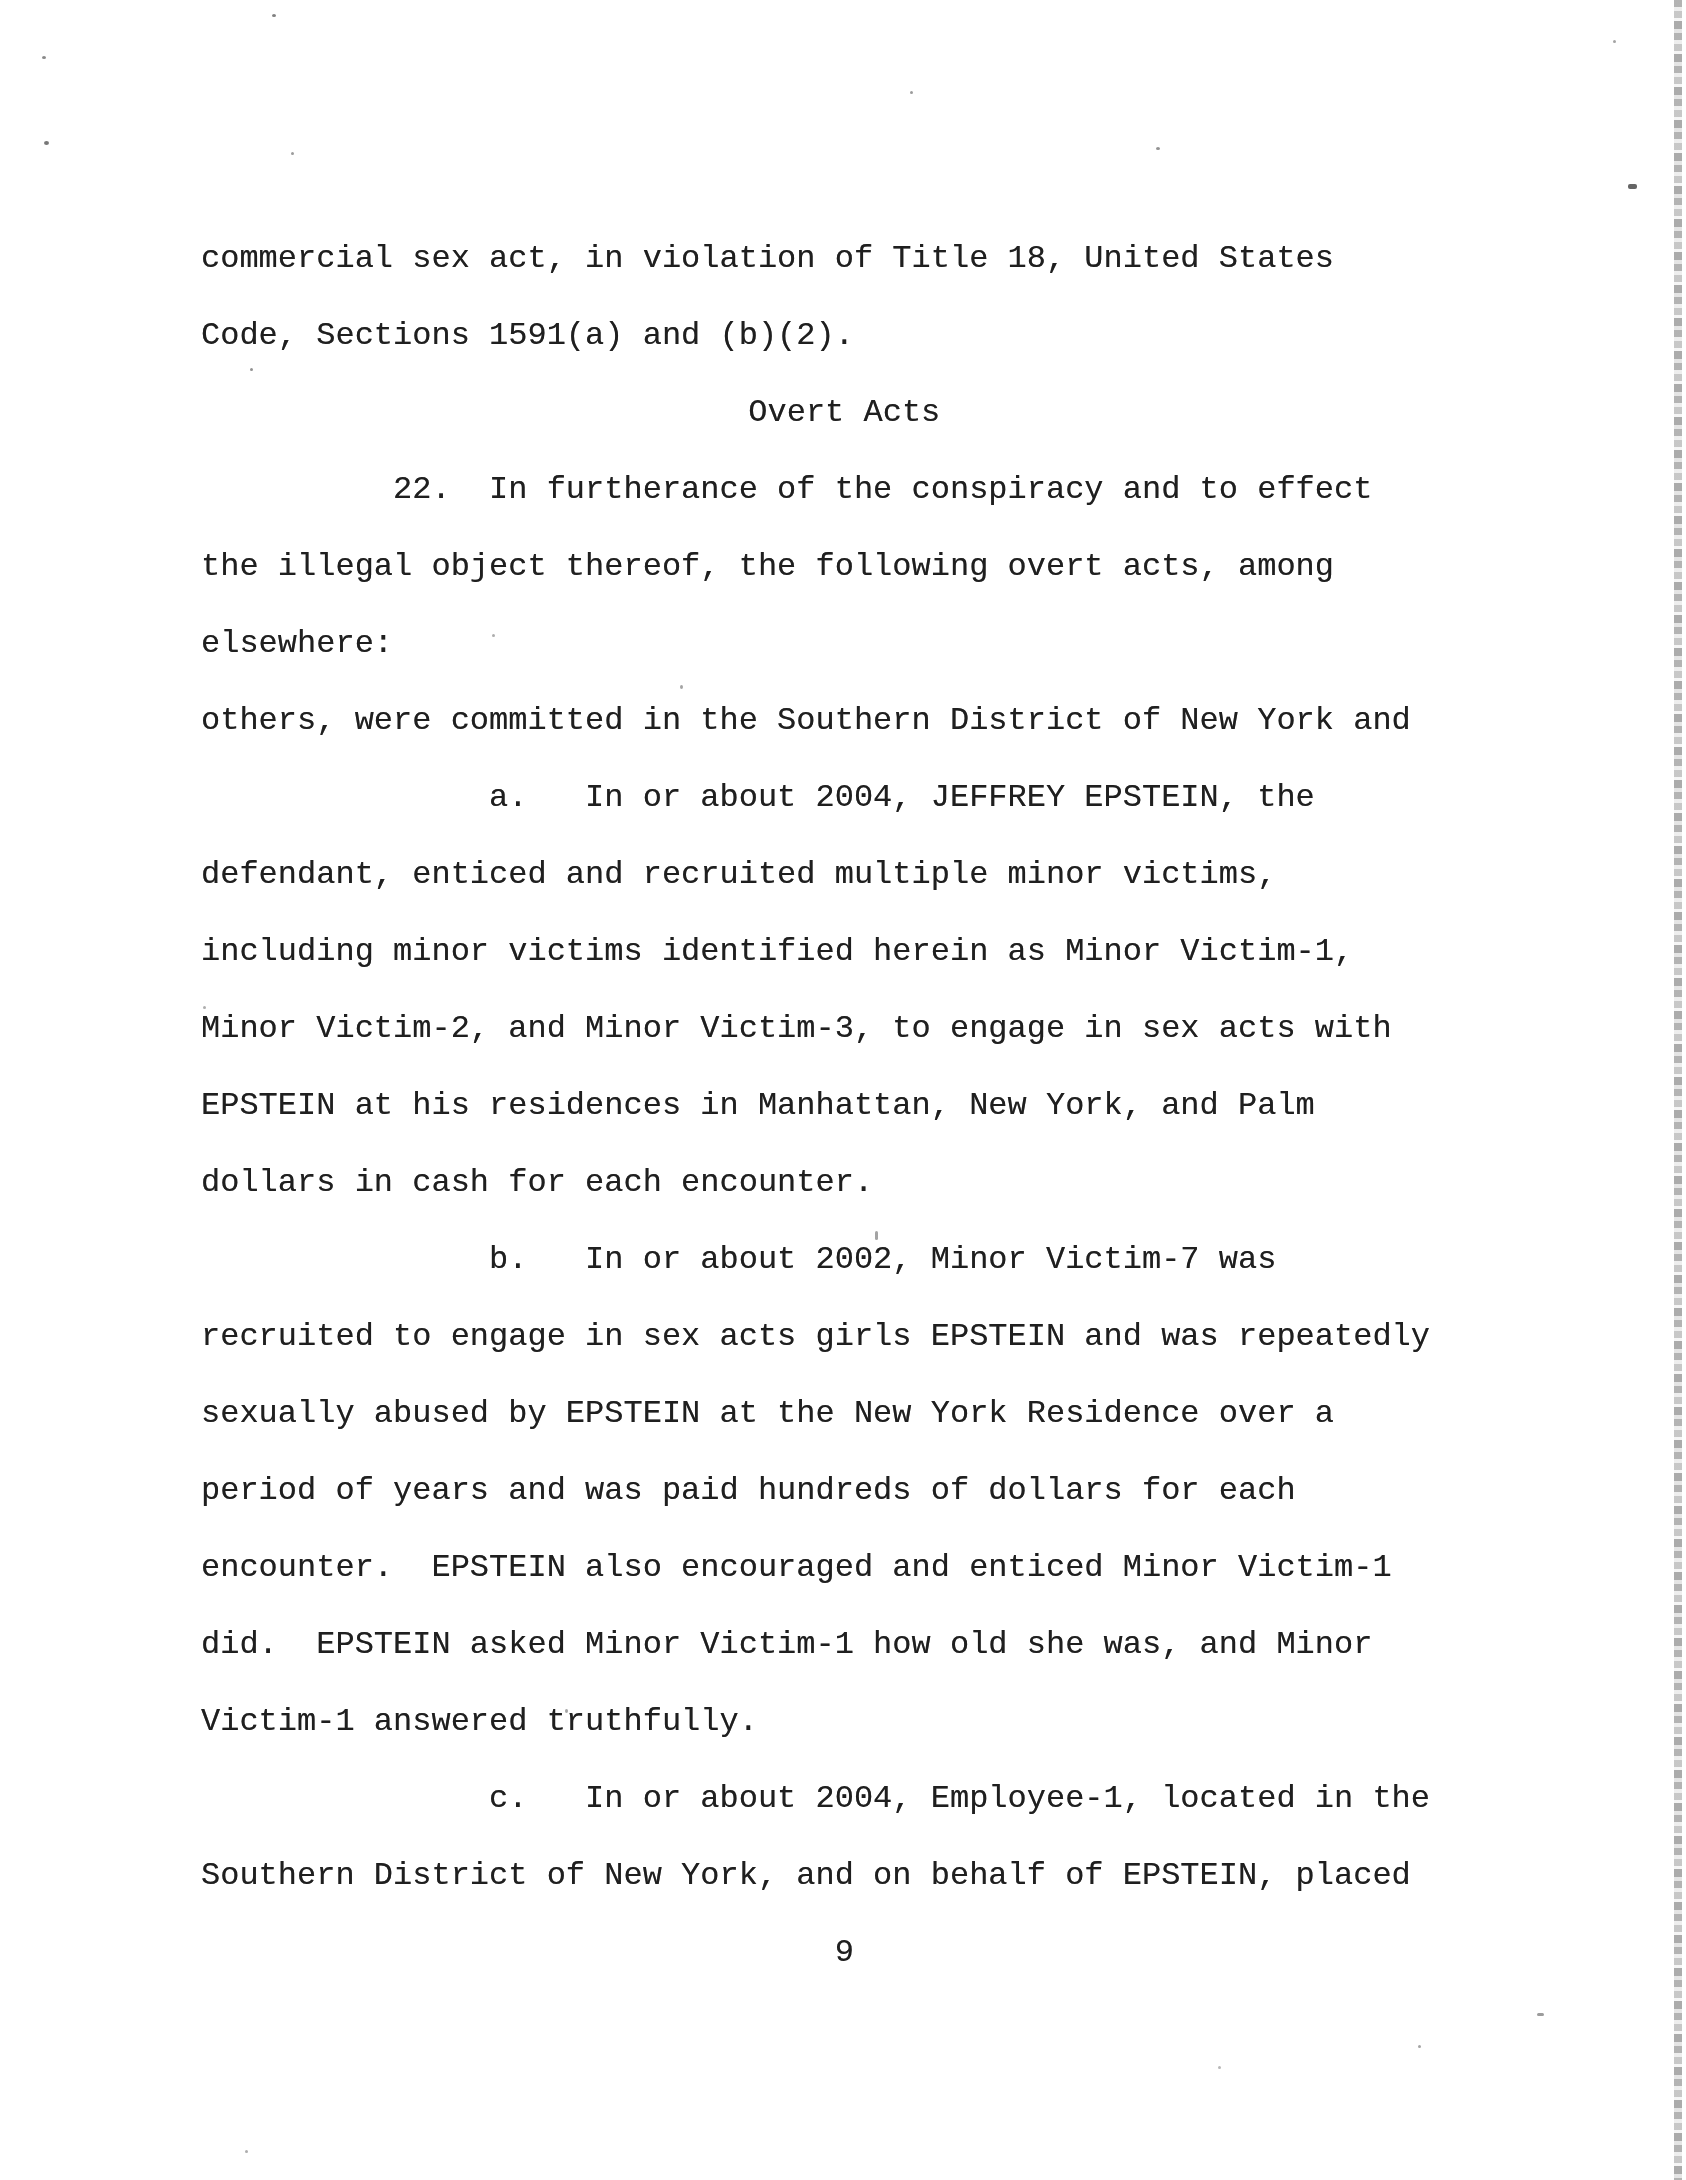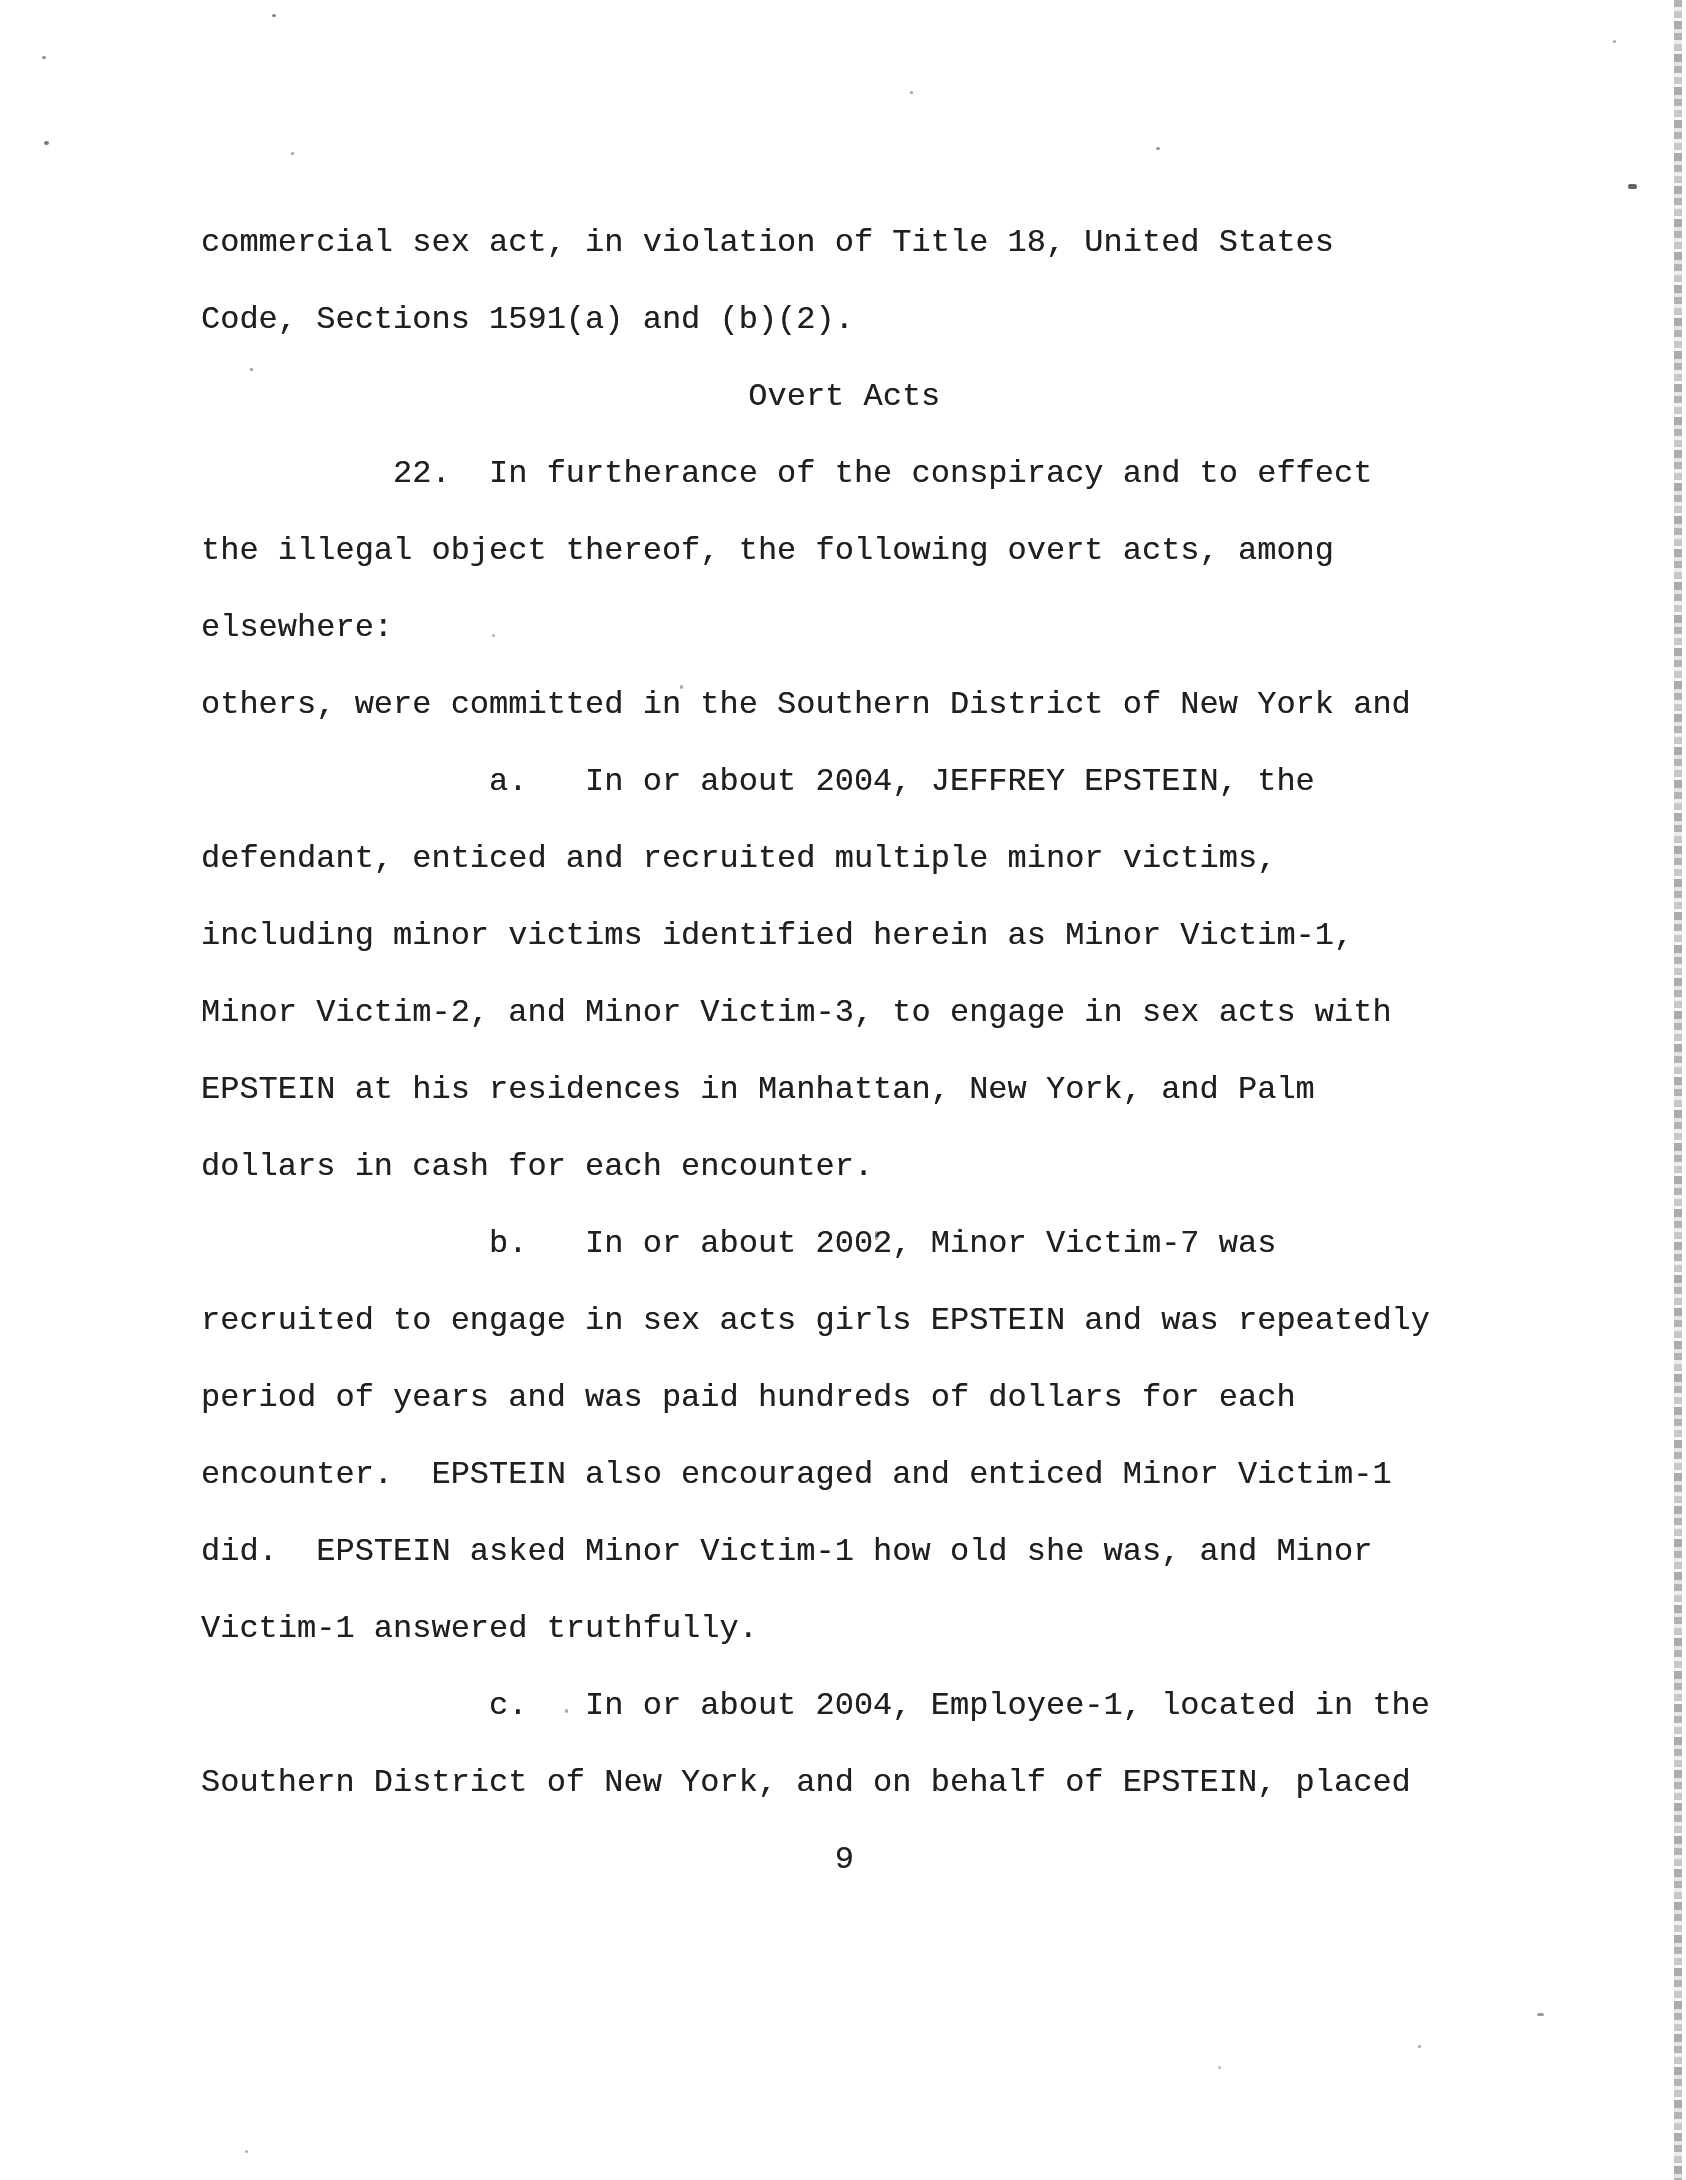--- a/index.html
+++ b/index.html
@@ -14,21 +14,21 @@
     position: relative;
   }
   .page {
     position: absolute;
     inset: 0;
     background: var(--paper, #ffffff);
   }
   .doc-body {
     position: absolute;
     left: 201px;
-    top: 204px;
+    top: 220px;
     width: 1445px;
     font-family: "Liberation Mono", "DejaVu Sans Mono", monospace;
     font-size: 32px;
     line-height: 77px;
     color: var(--ink, #1f1f1f);
     text-shadow: 0 0 0.6px rgba(20,20,20,0.55);
   }
   .line {
     white-space: pre;
     height: 77px;
@@ -82,20 +82,21 @@
       <div class="line flush">elsewhere:</div>
       <div class="line flush">others, were committed in the Southern District of New York and</div>
       <div class="line sub">a.   In or about 2004, JEFFREY EPSTEIN, the</div>
       <div class="line flush">defendant, enticed and recruited multiple minor victims,</div>
       <div class="line flush">including minor victims identified herein as Minor Victim-1,</div>
       <div class="line flush">Minor Victim-2, and Minor Victim-3, to engage in sex acts with</div>
       <div class="line flush">EPSTEIN at his residences in Manhattan, New York, and Palm</div>
       <div class="line flush">dollars in cash for each encounter.</div>
       <div class="line sub">b.   In or about 2002, Minor Victim-7 was</div>
       <div class="line flush">recruited to engage in sex acts girls EPSTEIN and was repeatedly</div>
+      <div class="line flush">sexually abused by EPSTEIN at the New York Residence over a</div>
       <div class="line flush">period of years and was paid hundreds of dollars for each</div>
       <div class="line flush">encounter.  EPSTEIN also encouraged and enticed Minor Victim-1</div>
       <div class="line flush">did.  EPSTEIN asked Minor Victim-1 how old she was, and Minor</div>
       <div class="line flush">Victim-1 answered truthfully.</div>
       <div class="line sub">c.   In or about 2004, Employee-1, located in the</div>
       <div class="line flush">Southern District of New York, and on behalf of EPSTEIN, placed</div>
       <div class="line pagenum">9</div>
     </div>
 
   <div class="speck" style="left:272px;  top:14px;   width:4px; height:3px; opacity:.7;"></div>

